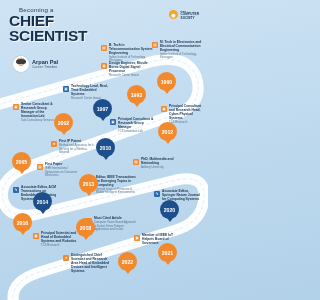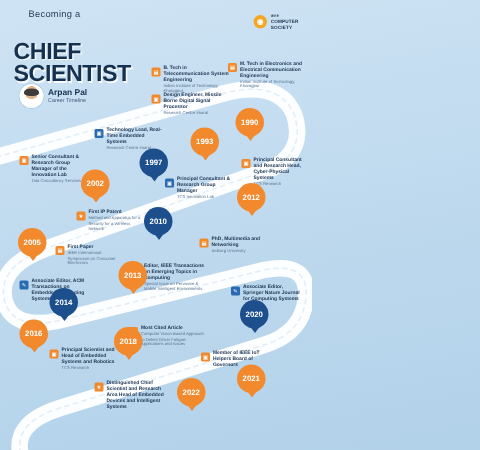--- a/index.html
+++ b/index.html
@@ -10,21 +10,21 @@
   #stage{position:absolute;inset:0;}
 
   
   #pathsvg{position:absolute;left:0;top:0;width:208px;height:300px;}
 
   
   .hdr{position:absolute;left:9px;top:6px;width:100px;}
   .hdr .becoming{font-size:6.2px;color:#2a3a55;letter-spacing:.2px;
        margin-left:10px;font-weight:400;}
   .hdr .big{font-size:15.5px;line-height:14.5px;font-weight:bold;
-       color:#16304f;letter-spacing:-.3px;margin-top:15px;
+       color:#16304f;letter-spacing:-.3px;margin-top:1px;
        text-shadow:1px 1px 0 rgba(255,255,255,.85);}
   .author{position:absolute;left:13px;top:56px;display:flex;align-items:center;gap:3px;}
   .avatar{width:14px;height:14px;border-radius:50%;
        background:radial-gradient(circle at 50% 34%,#e2b48c 0 36%,#ffffff 38% 100%);
        border:1px solid #ffffff;box-shadow:0 0 0 .5px #a9c6de;
        position:relative;overflow:hidden;flex:0 0 auto;}
   .avatar:after{content:"";position:absolute;left:2px;top:1.5px;width:10px;height:5px;
        border-radius:50% 50% 40% 40%;background:#3c3a3a;}
   .author .nm{font-size:5.6px;font-weight:bold;color:#16304f;line-height:6px;}
   .author .sb{font-size:3.6px;color:#46617d;line-height:4.4px;}

